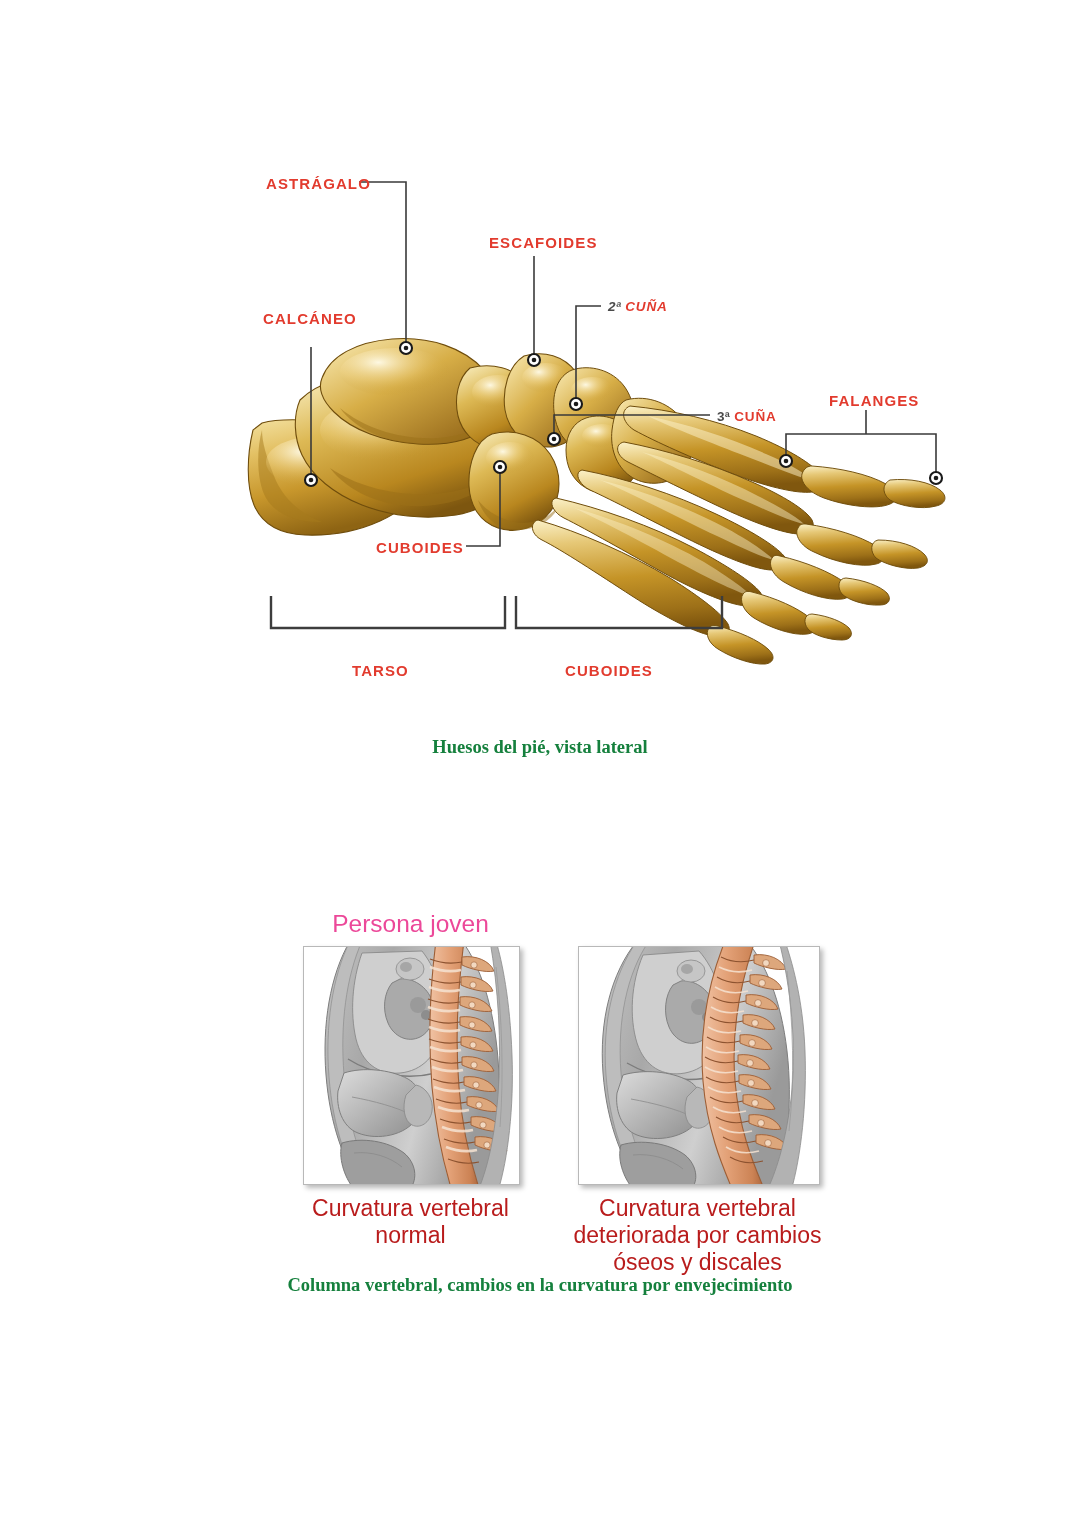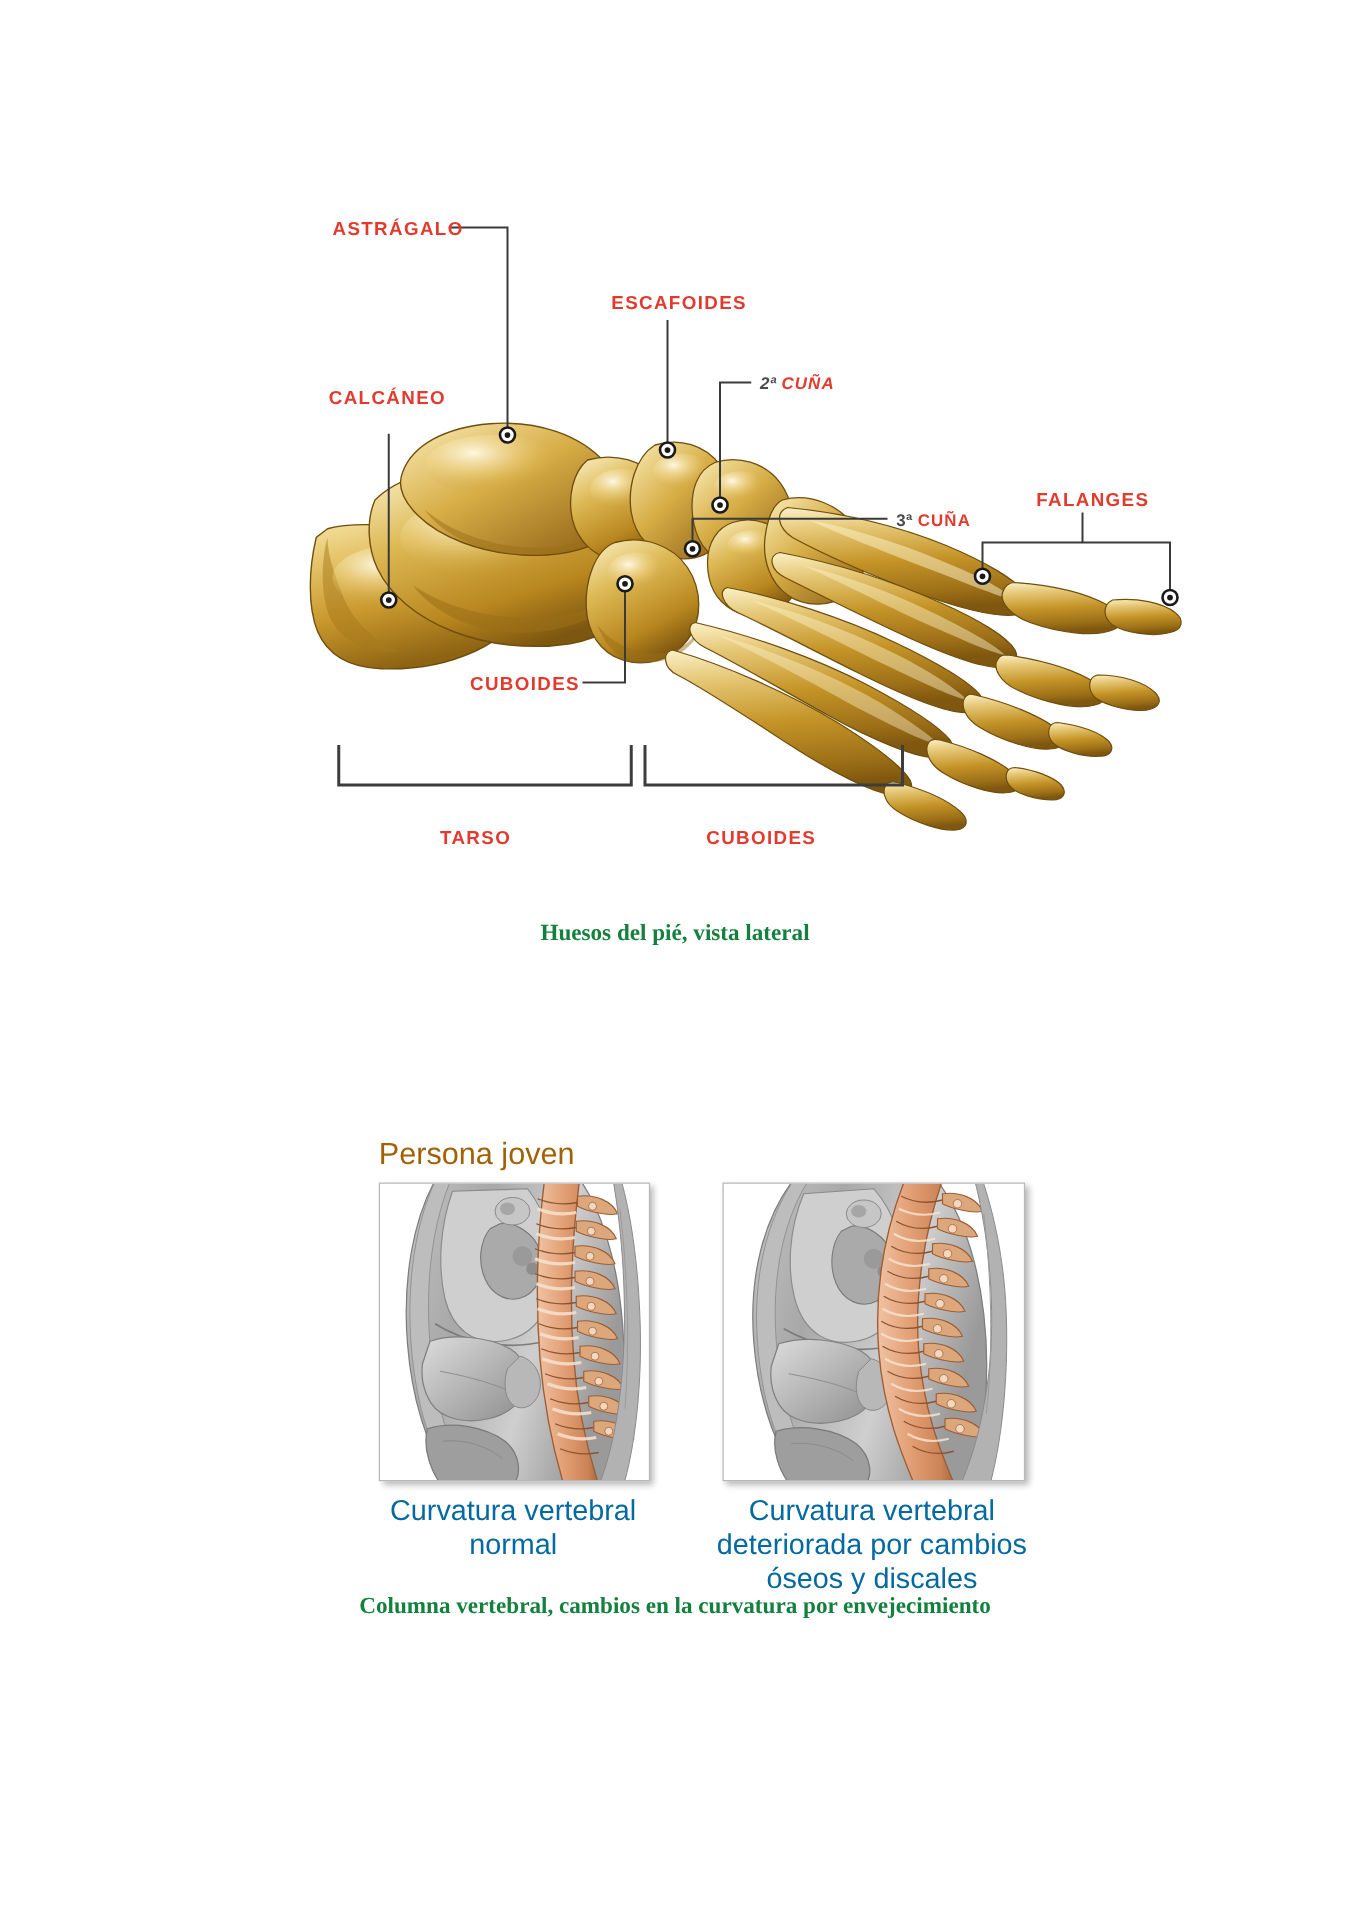--- a/index.html
+++ b/index.html
@@ -54,36 +54,37 @@
   #spine-figure {
     position: absolute;
     left: 0; top: 860px;
     width: 1080px;
     height: 460px;
   }
   .spine-heading {
     position: absolute;
     font-family: "Liberation Sans", sans-serif;
     font-size: 24.5px;
-    color: #a16207;
+    color: #ec4899;
+    text-align: center;
     white-space: nowrap;
   }
   .spine-panel {
     position: absolute;
     background: #ffffff;
     border: 1px solid #b8b8b8;
     box-shadow: 3px 3px 5px rgba(0,0,0,0.28);
     overflow: hidden;
   }
   .spine-sub {
     position: absolute;
     font-family: "Liberation Sans", sans-serif;
     font-size: 23px;
     line-height: 27px;
-    color: #0369a1;
+    color: #b91c1c;
     text-align: center;
   }
 </style>
 </head>
 <body>
 
 <div id="foot-figure">
 
   <svg id="foot-svg" width="1080" height="790" viewBox="0 0 1080 790">
     <defs>

